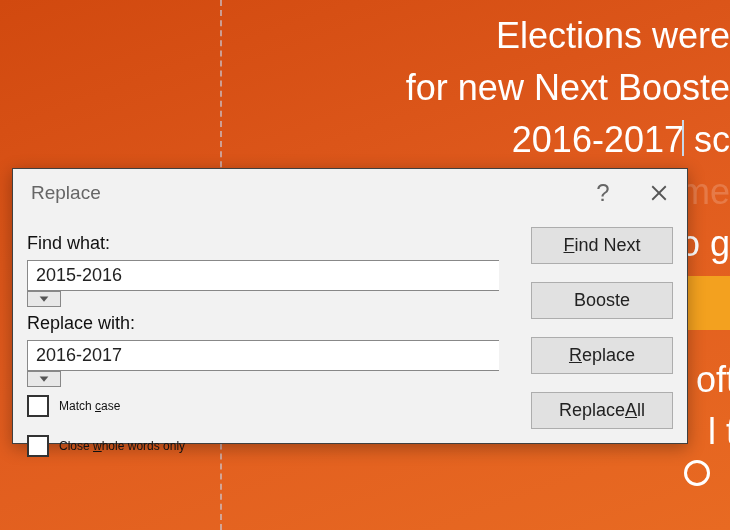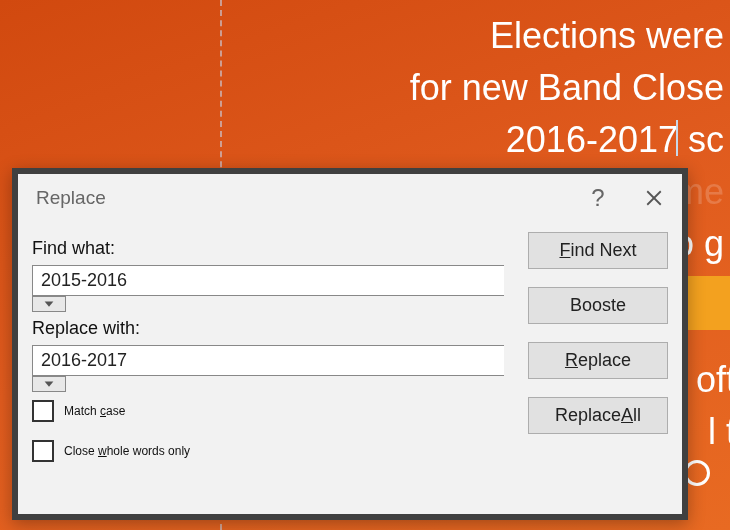--- a/index.html
+++ b/index.html
@@ -13,21 +13,21 @@
     }
     .slide-text {
       position: absolute;
       top: 10px;
       left: 0;
       right: 0;
       color: #ffffff;
       font-size: 36px;
       line-height: 52px;
       text-align: right;
-      padding-right: 6px;
+      padding-right: 0;
       white-space: nowrap;
     }
     .slide-text .line { display:block; padding-left: 230px; }
     .caret {
       display:inline-block;
       width:2px; height:36px;
       background:#c8d8e8;
       vertical-align: -4px;
       margin-left:-2px;
     }
@@ -55,23 +55,23 @@
       right:20px; bottom:44px;
       width:26px; height:26px;
       border:3px solid #fff;
       border-radius:50%;
       background:transparent;
     }
     
     .dialog {
       position:absolute;
       left:12px; top:168px;
-      width:676px; height:352px;
+      width:676px; height:276px;
       background:#f2f2f2;
-      border:6px solid #404040;
+      border:1px solid #404040;
       box-shadow:0 4px 16px rgba(0,0,0,0.3);
     }
     .titlebar {
       height:48px;
       display:flex;
       align-items:center;
       padding-left:18px;
       color:#666;
       font-size:19px;
     }
@@ -143,21 +143,21 @@
     }
     .underline{text-decoration:underline;}
   </style>
 </head>
 <body>
 
 <div class="guide-v"></div>
 
 <div class="slide-text">
   <span class="line">Elections were</span>
-  <span class="line">for new Band Close</span>
+  <span class="line">for new Next Booste</span>
   <span class="line">
     <span>2016-2017</span><span class="caret"></span><span> sc</span>
   </span>
   <span class="line" style="opacity:0.18">Before we welcome</span>
   <span class="line">o g</span>
 </div>
 
 <div class="yellow-bar"></div>
 
 <div class="side-text">

